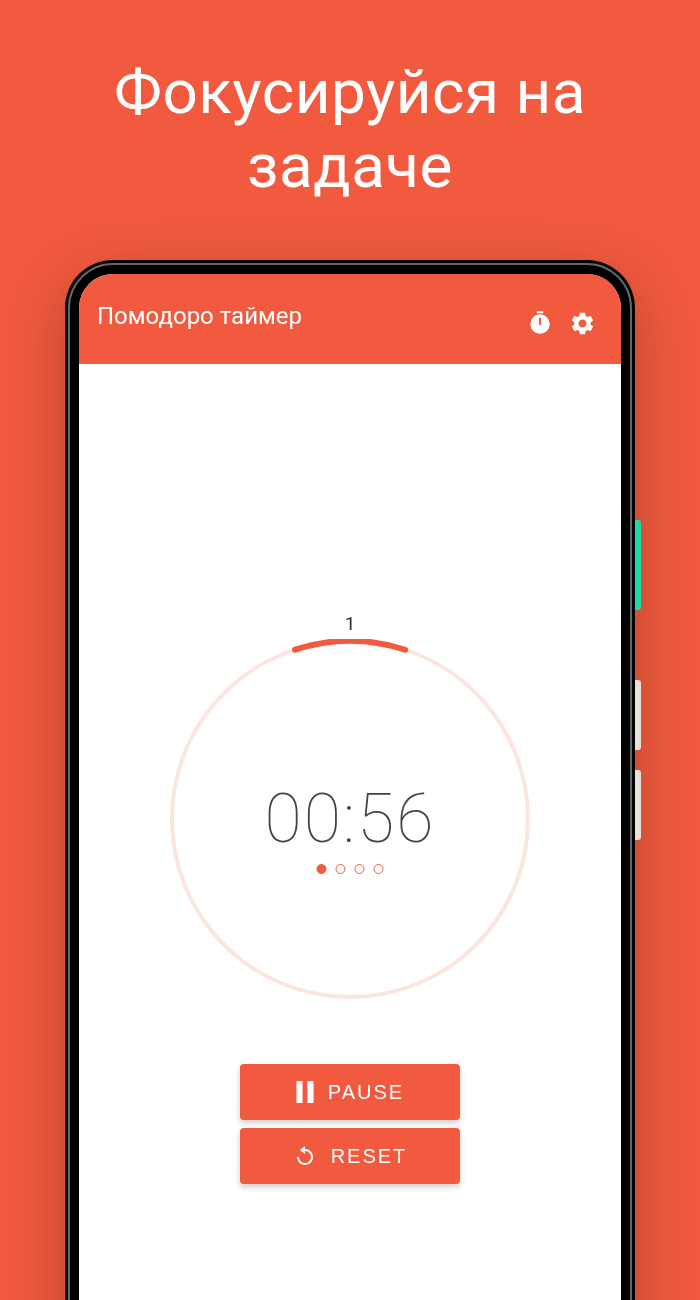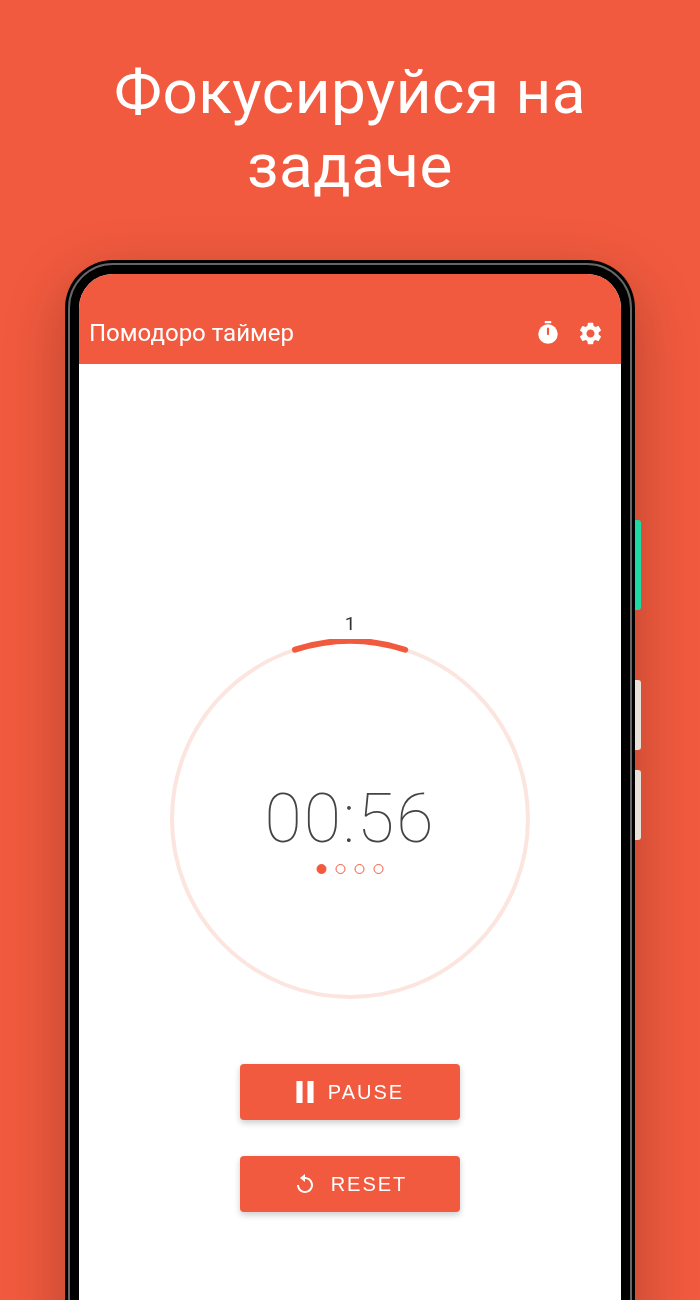--- a/index.html
+++ b/index.html
@@ -76,22 +76,21 @@
       position: relative;
     }
     .status-bar {
       height: 28px;
       background: #f15a3e;
     }
     .app-bar {
       height: 62px;
       background: #f15a3e;
       display: flex;
-      align-items: center;
-      padding: 0 10px;
+      padding: 0 18px;
       color: #fff;
     }
     .app-title {
       flex: 1;
       font-size: 24px;
       font-weight: 400;
     }
     .app-bar-icon {
       width: 42px;
       height: 42px;
@@ -157,21 +156,21 @@
       border: 1.5px solid #f15a3e;
     }
     .dot.active { background: #f15a3e; }
     .actions {
       position: absolute;
       top: 700px;
       left: 50%;
       transform: translateX(-50%);
       display: flex;
       flex-direction: column;
-      gap: 36px;
+      gap: 8px;
       align-items: center;
     }
     .action-btn {
       width: 220px;
       height: 56px;
       background: #f15a3e;
       color: #fff;
       border: none;
       border-radius: 4px;
       font-size: 20px;

